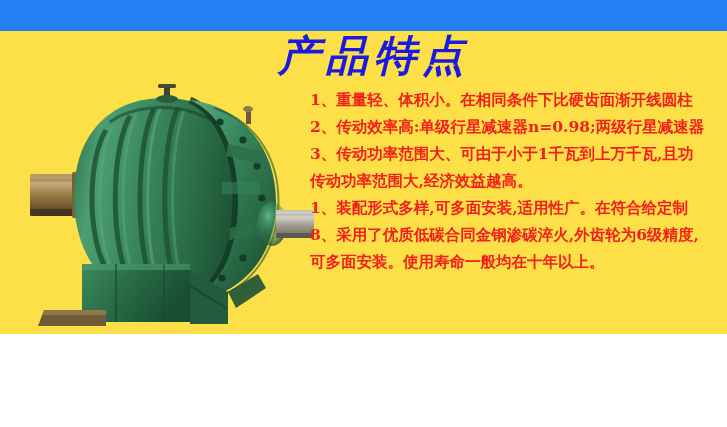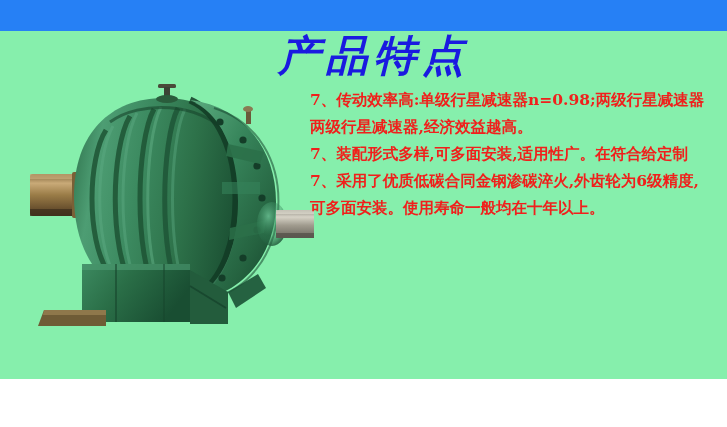--- a/index.html
+++ b/index.html
@@ -3,22 +3,22 @@
 <meta charset="utf-8">
 <style>
   html, body {
     margin: 0;
     padding: 0;
     background: #ffffff;
   }
   #page {
     position: relative;
     width: 727px;
-    height: 379px;
-    background: #86efac;
+    height: 334px;
+    background: #fde047;
     overflow: hidden;
     font-family: "DejaVu Sans", "Liberation Sans", sans-serif;
   }
   .bar {
     position: absolute;
     left: 0;
     width: 727px;
     background: #2680f5;
   }
   #bar-top { top: 0; height: 31px; }
@@ -200,20 +200,22 @@
         <path d="M30 232 L92 232 L92 237 L29 237 Z" fill="#9c8554" opacity="0.7"></path>
       </g>
 
       <path d="M214 214 L244 196 L252 210 L222 230 Z" fill="#1b5235" opacity="0.9"></path>
     </svg>
   </div>
 
   <div id="page-title">产品特点</div>
 
   <div id="features">
-    <div class="feat-line">7、传动效率高:单级行星减速器n=0.98;两级行星减速器</div>
-    <div class="feat-line">两级行星减速器,经济效益越高。</div>
-    <div class="feat-line">7、装配形式多样,可多面安装,适用性广。在符合给定制</div>
-    <div class="feat-line">7、采用了优质低碳合同金钢渗碳淬火,外齿轮为6级精度,</div>
+    <div class="feat-line">1、重量轻、体积小。在相同条件下比硬齿面渐开线圆柱</div>
+    <div class="feat-line">2、传动效率高:单级行星减速器n=0.98;两级行星减速器</div>
+    <div class="feat-line">3、传动功率范围大、可由于小于1千瓦到上万千瓦,且功</div>
+    <div class="feat-line">传动功率范围大,经济效益越高。</div>
+    <div class="feat-line">1、装配形式多样,可多面安装,适用性广。在符合给定制</div>
+    <div class="feat-line">8、采用了优质低碳合同金钢渗碳淬火,外齿轮为6级精度,</div>
     <div class="feat-line">可多面安装。使用寿命一般均在十年以上。</div>
   </div>
 
 </div>
 
 </body></html>

